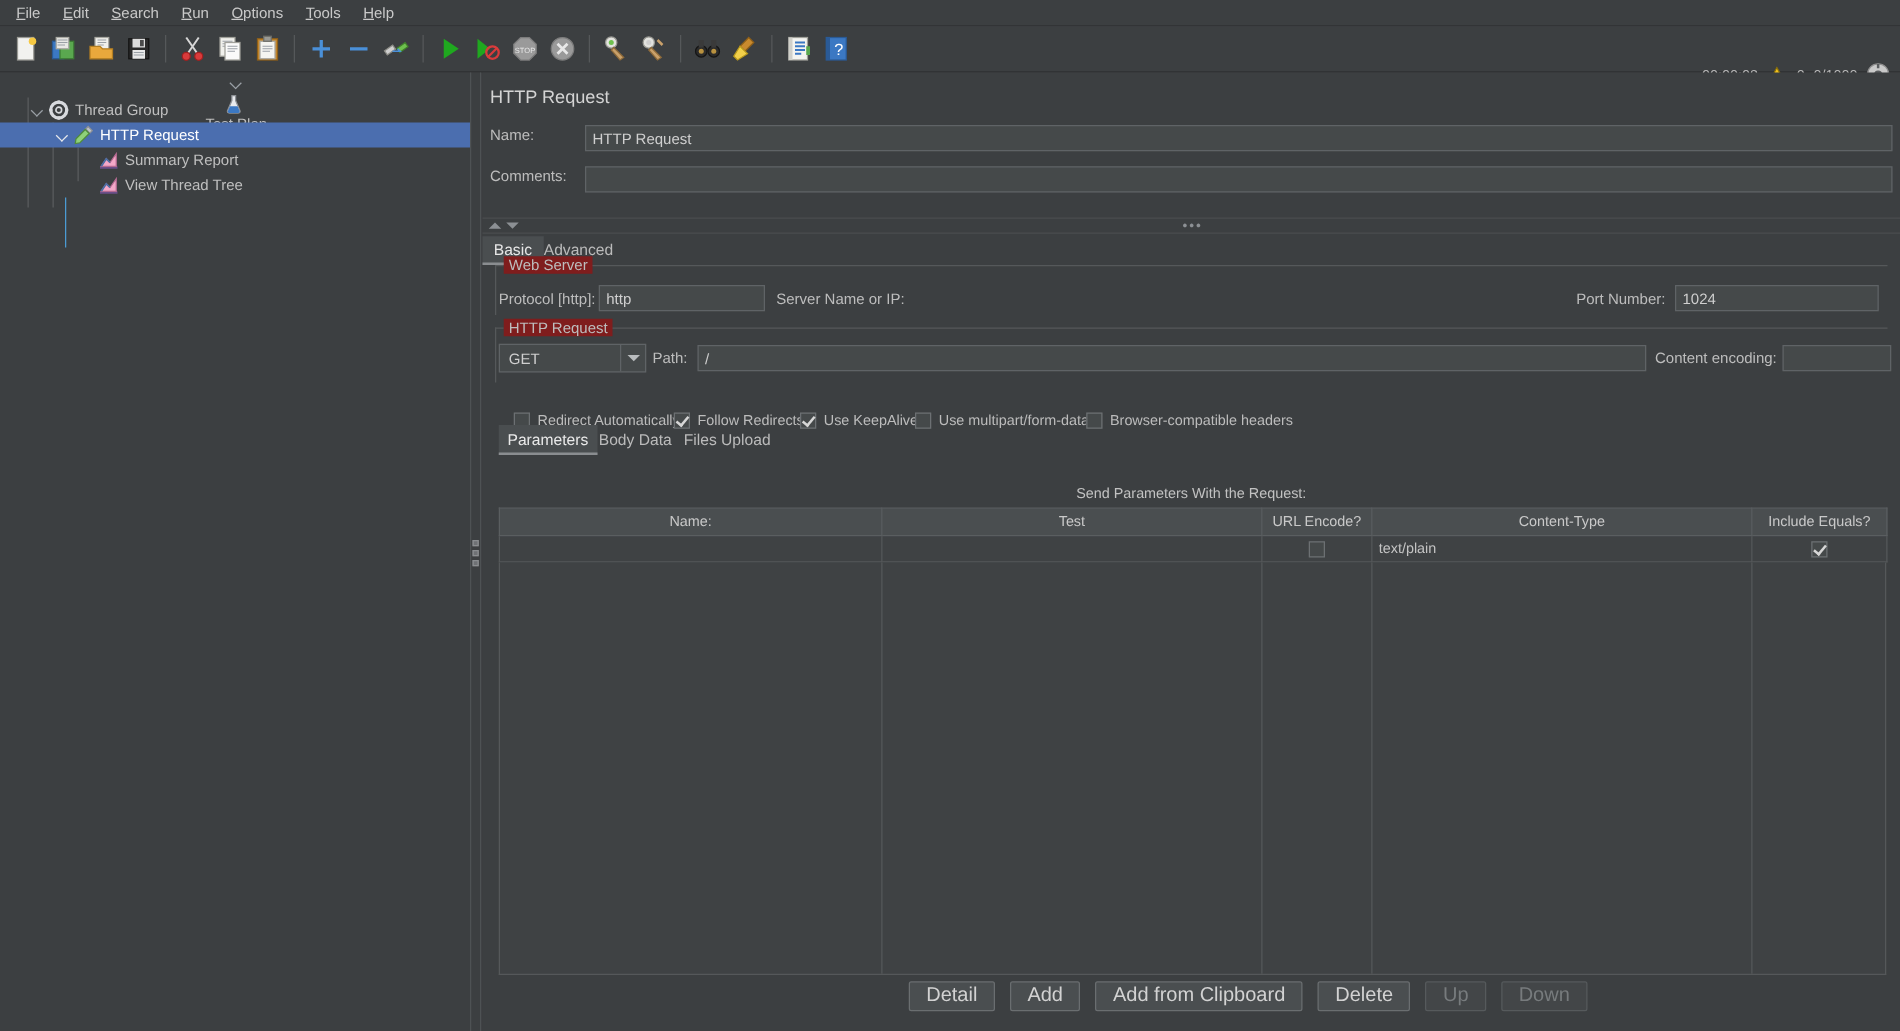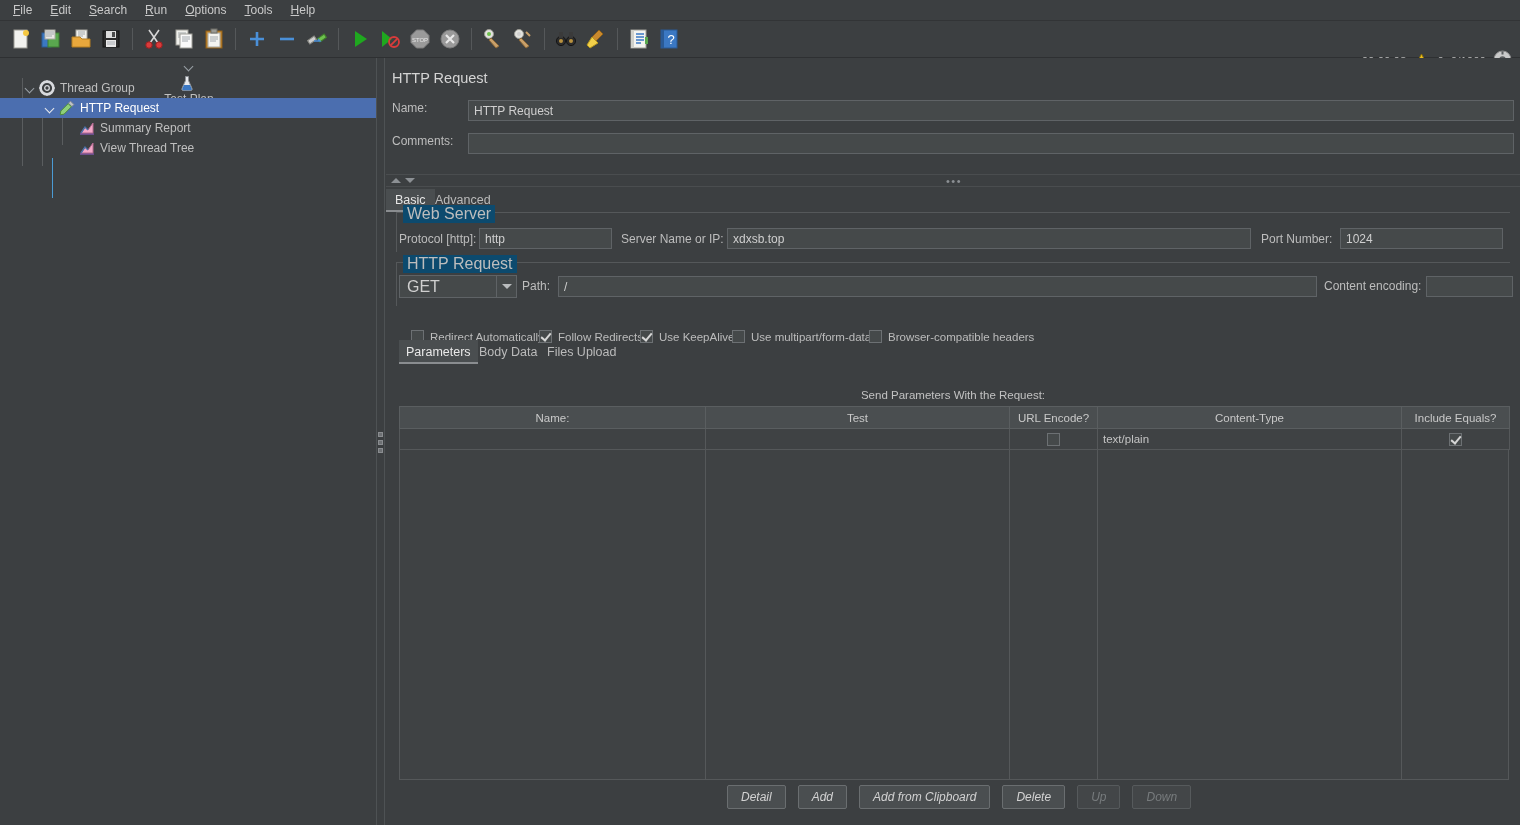--- a/index.html
+++ b/index.html
@@ -101,38 +101,38 @@
   .hsplit .ddd { position: absolute; left: 560px; top: 4px; color: #8c9094; font-size: 11px; letter-spacing: 1.5px; line-height: 5px; }
 
   
   .tabstrip { position: absolute; left: 0; top: 131px; width: 1134px; height: 23px; }
   .tab {
     position: absolute; top: 0; height: 23px; padding: 0 9px; font-size: 12.5px;
     color: #bbbbbb; line-height: 23px; cursor: default;
   }
   .tab.active { background: #4a4e50; color: #e6e6e6; border-bottom: 2px solid #8a8d90; }
   .gb-line { position: absolute; height: 1px; background: #55585a; }
-  .gb-title { position: absolute; font-size: 16px; color: #bdbdbd; background: #0c4a6e; padding: 0 4px; }
+  .gb-title { position: absolute; font-size: 12px; color: #bdbdbd; background: #7f1d1d; padding: 0 4px; }
   .gb-left { position: absolute; width: 1px; background: #55585a; }
 
   
   .cbrow { position: absolute; display: flex; align-items: center; font-size: 11.5px; color: #bcbcbc; }
   .cbox {
     width: 13px; height: 13px; background: #45494a; border: 1px solid #6c7073;
     margin-right: 6px; position: relative; flex: 0 0 13px;
   }
   .cbox.checked::after {
     content: ""; position: absolute; left: 3px; top: 0px; width: 4px; height: 8px;
     border-right: 2px solid #d6d6d6; border-bottom: 2px solid #d6d6d6; transform: rotate(40deg);
   }
 
   
   .combo {
     position: absolute; background: #45494a; border: 1px solid #5f6366; height: 23px;
-    display: flex; align-items: center; font-size: 16px; color: #cfcfcf;
+    display: flex; align-items: center; font-size: 12px; color: #cfcfcf;
   }
   .combo .cval { padding-left: 7px; flex: 1; }
   .combo .carrow {
     width: 20px; height: 21px; display: flex; align-items: center; justify-content: center;
     border-left: 1px solid #5f6366;
   }
   .combo .carrow i { width: 0; height: 0; border-left: 5px solid transparent; border-right: 5px solid transparent; border-top: 5px solid #b9bcbe; }
 
   
   .ptab { position: absolute; top: 0; height: 24px; padding: 0 7px; font-size: 12.5px; line-height: 24px; color: #bbbbbb; cursor: default; }
@@ -161,21 +161,21 @@
   }
   .tcb.checked::after {
     content: ""; position: absolute; left: 3px; top: 0px; width: 4px; height: 8px;
     border-right: 2px solid #d6d6d6; border-bottom: 2px solid #d6d6d6; transform: rotate(40deg);
   }
 
   
   .btnrow { position: absolute; display: flex; gap: 12px; }
   .btn {
     background: #4a4e50; border: 1px solid #6a6e70; height: 24px; padding: 0 13px;
-    font-size: 12px; color: #d2d2d2; line-height: 22px; cursor: default; border-radius: 2px; font-style: italic;
+    font-size: 16px; color: #d2d2d2; line-height: 22px; cursor: default; border-radius: 2px;
   }
   .btn.disabled { color: #777b7d; border-color: #565a5c; background: #434648; }
 </style>
 </head>
 <body>
 
 <div id="app">
 
   <div class="menubar">
     <div class="menu-item"><span class="mn">F</span>ile</div>
@@ -486,21 +486,20 @@
 
     <div class="gb-left" style="left:10px; top:154px; height:40px;"></div>
     <div class="gb-line" style="left:10px; top:154px; width:7px;"></div>
     <div class="gb-line" style="left:79px; top:154px; width:1045px;"></div>
     <div class="gb-title" style="left:17px; top:147px;">Web Server</div>
 
     <div class="flabel" style="position:absolute; left:13px; top:174px;">Protocol [http]:</div>
     <input class="tfield" style="position: absolute; left: 93px; top: 170px; width: 133px;" value="http">
 
     <div class="flabel" style="position:absolute; left:235px; top:174px;">Server Name or IP:</div>
-    <input class="tfield" style="position: absolute; left: 341px; top: 170px; width: 524px;" value="xdxsb.top">
 
     <div class="flabel" style="position:absolute; left:875px; top:174px;">Port Number:</div>
     <input class="tfield" style="position: absolute; left: 954px; top: 170px; width: 163px;" value="1024">
 
     <div class="gb-left" style="left:10px; top:204px; height:44px;"></div>
     <div class="gb-line" style="left:10px; top:204px; width:7px;"></div>
     <div class="gb-line" style="left:93px; top:204px; width:1031px;"></div>
     <div class="gb-title" style="left:17px; top:197px;">HTTP Request</div>
 
     <div class="combo" style="left:13px; top:217px; width:118px;">

